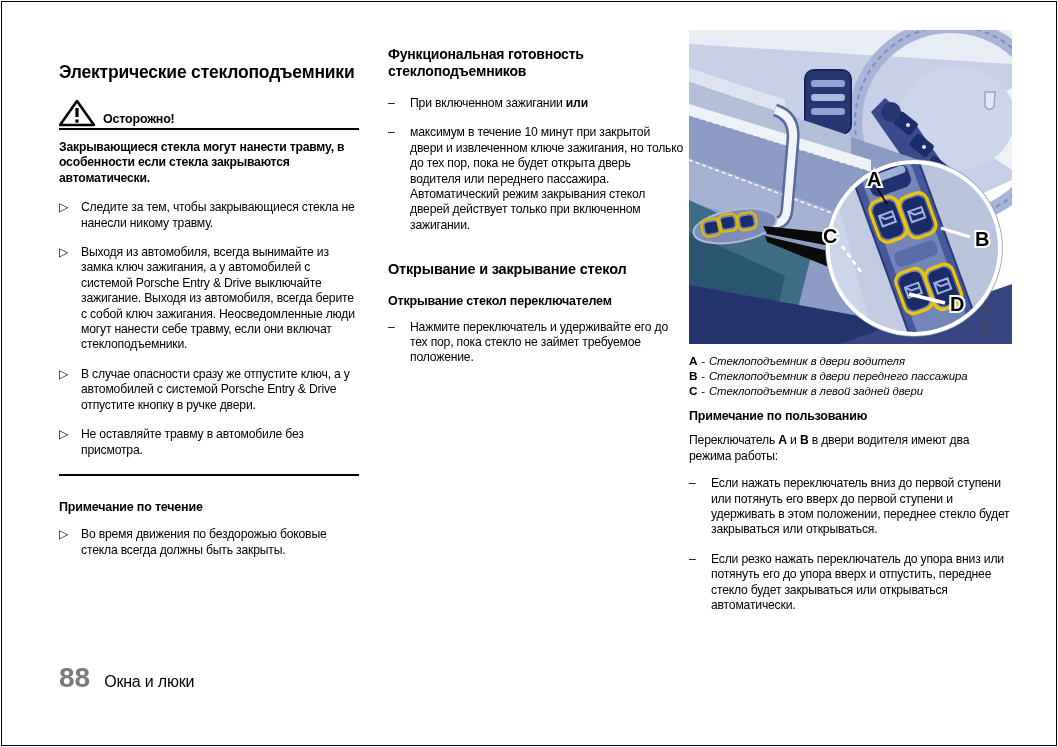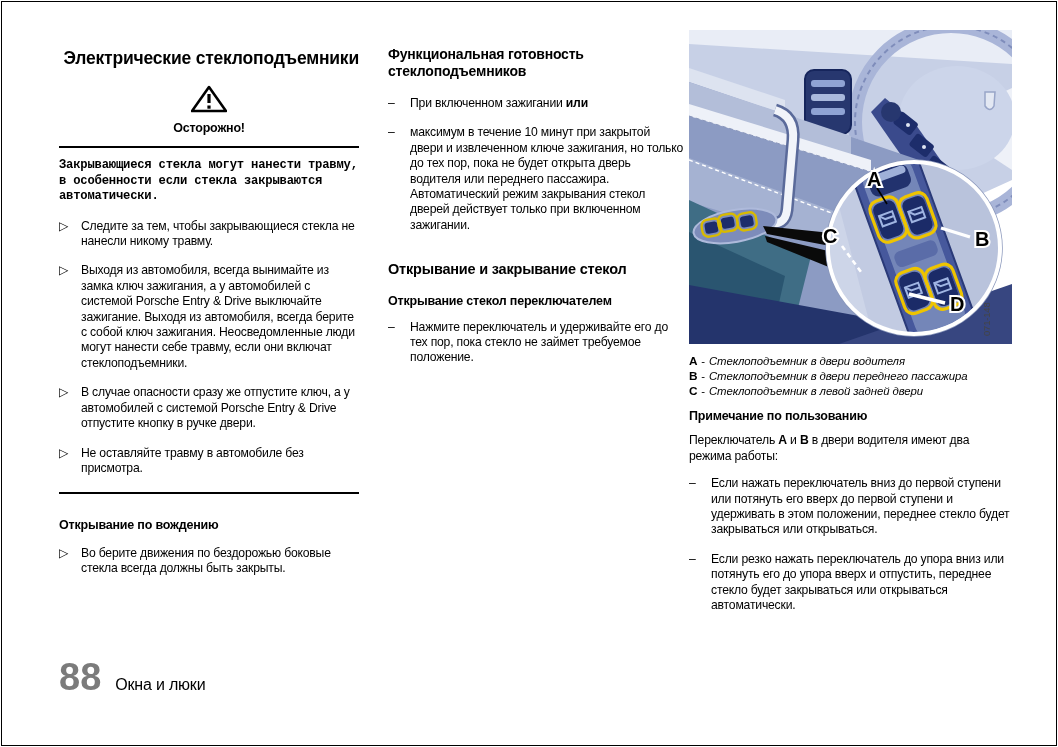--- a/index.html
+++ b/index.html
@@ -2,41 +2,41 @@
 <html><head>
 <meta charset="utf-8">
 <style>
   html,body{margin:0;padding:0;background:#fff;width:1058px;height:747px;overflow:hidden;}
   .page{position:absolute;left:1px;top:1px;width:1054px;height:743px;border:1px solid #000;background:#fff;
         font-family:"Liberation Sans",sans-serif;color:#000;font-size:12.2px;line-height:15.4px;letter-spacing:-0.2px;}
   .col{position:absolute;}
   .col-left{left:57px;top:40px;width:300px;}
   .col-mid{left:372px;top:40px;width:296px;margin-left:14px;}
   .col-right{left:687px;top:28px;width:323px;}
-  h1.title{font-size:17.5px;line-height:21px;font-weight:bold;margin:6px 0 16px 0;letter-spacing:-0.2px;text-align:right;}
-  .warn-head{display:flex;align-items:center;gap:8px;border-bottom:2px solid #000;padding-bottom:10px;margin-bottom:10px;flex-direction:column;}
+  h1.title{font-size:17.5px;line-height:21px;font-weight:bold;margin:20px 0 16px 0;letter-spacing:-0.2px;}
+  .warn-head{display:flex;align-items:flex-end;gap:8px;border-bottom:2px solid #000;padding-bottom:1px;margin-bottom:10px;}
   .warn-title{font-weight:bold;font-size:12.5px;}
-  .bold-intro{font-weight:bold;margin:0 0 14px 0;font-family:Liberation Mono, monospace;}
+  .bold-intro{font-weight:bold;margin:0 0 14px 0;}
   .li{display:flex;margin:0 0 14px 0;}
   .li .marker{flex:0 0 22px;}
   .li .txt{flex:1;}
   .warn-end{border-top:2px solid #000;margin:16px 0 0 0;height:0;}
   h3.note{font-size:12.5px;font-weight:bold;margin:24px 0 12px 0;}
   h2.sect{font-size:14px;line-height:17px;font-weight:bold;margin:4px 0 16px 0;}
   h2.sect2{font-size:14.5px;margin-top:28px;}
   h4.sub{font-size:12.5px;font-weight:bold;margin:0 0 10px 0;}
   .figure{width:323px;height:314px;margin:0 0 10px 0;position:relative;}
   .legend{font-size:11.4px;line-height:15px;}
   .legend-row b{font-size:11.8px;}
   .legend-row .sep{margin:0 4px;}
   .legend-row i{letter-spacing:-0.1px;}
   h3.usage{font-size:12.5px;font-weight:bold;margin:10px 0 9px 0;}
   .usage-intro{margin:0 0 12px 0;}
   .footer{position:absolute;left:57px;top:668px;display:flex;align-items:baseline;}
-  .pagenum{font-size:38px;font-weight:bold;color:#7b7b7b;letter-spacing:0;text-align:right;}
+  .pagenum{font-size:28px;font-weight:bold;color:#7b7b7b;letter-spacing:0;text-align:right;}
   .chapter{font-size:16px;font-weight:normal;margin-left:14px;}
   p{margin:0;}
 </style>
 </head>
 <body>
 
 <div class="page">
 
   <div class="col col-left">
     <h1 class="title">Электрические стеклоподъемники</h1>
@@ -64,24 +64,24 @@
         <span class="marker">▷</span>
         <span class="txt">В случае опасности сразу же отпустите ключ, а у автомобилей с системой Porsche Entry &amp; Drive отпустите кнопку в ручке двери.</span>
       </div>
       <div class="li">
         <span class="marker">▷</span>
         <span class="txt">Не оставляйте травму в автомобиле без присмотра.</span>
       </div>
       <div class="warn-end"></div>
     </div>
 
-    <h3 class="note">Открывание по вождению</h3>
+    <h3 class="note">Примечание по течение</h3>
     <div class="li">
       <span class="marker">▷</span>
-      <span class="txt">Во берите движения по бездорожью боковые стекла всегда должны быть закрыты.</span>
+      <span class="txt">Во время движения по бездорожью боковые стекла всегда должны быть закрыты.</span>
     </div>
   </div>
 
   <div class="col col-mid">
     <h2 class="sect">Функциональная готовность стеклоподъемников</h2>
 
     <div class="li">
       <span class="marker">–</span>
       <span class="txt"><span>При включенном зажигании </span><b>или</b></span>
     </div>

